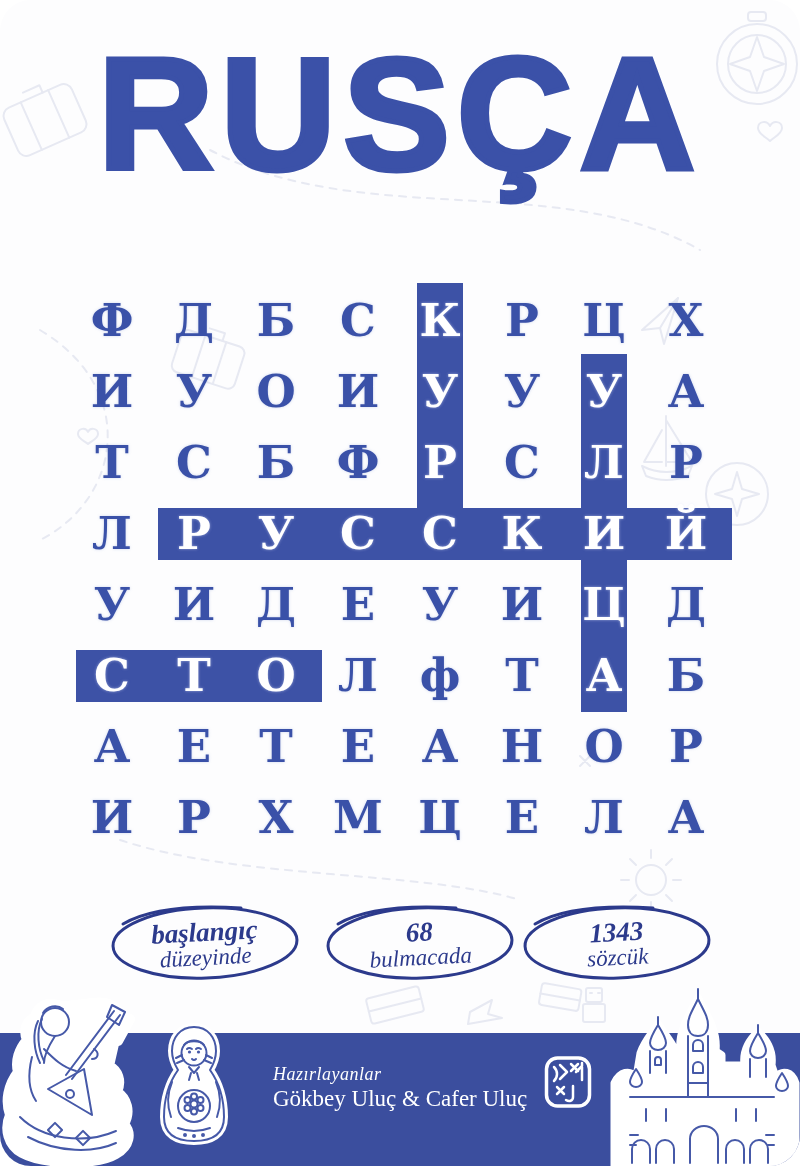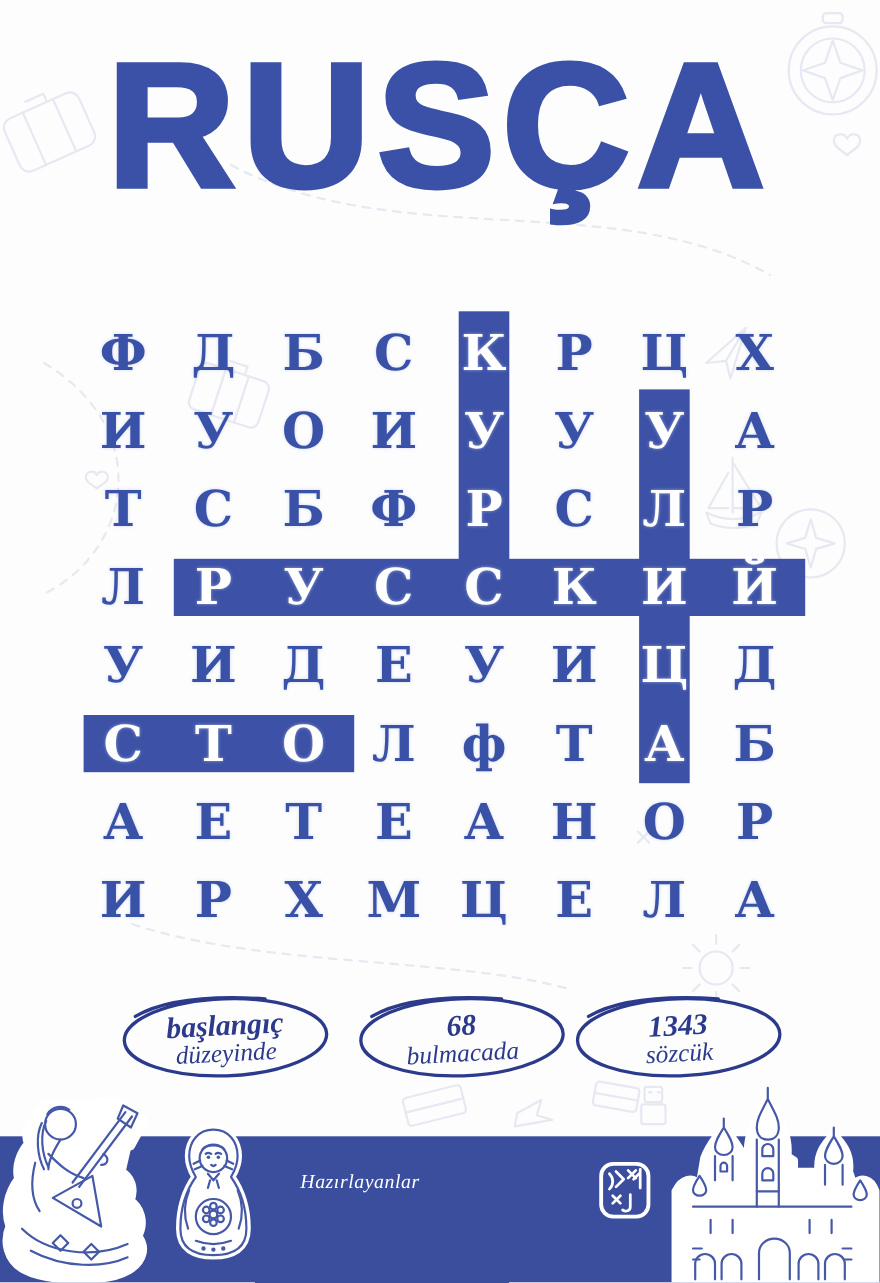--- a/index.html
+++ b/index.html
@@ -1,17 +1,17 @@
 <!DOCTYPE html>
 <html><head>
 <meta charset="utf-8">
 <style>
   html,body{margin:0;padding:0;}
   .page{position:relative;width:800px;height:1166px;background:#FDFDFE;overflow:hidden;
-        font-family:"Liberation Sans",sans-serif;}
+        font-family:"Liberation Sans",sans-serif;border-radius:31px;}
   .doodles{position:absolute;left:0;top:0;z-index:0;}
   .title{position:absolute;left:0;top:26px;width:800px;text-align:center;z-index:2;
          font-family:"Liberation Sans",sans-serif;font-weight:bold;font-size:160px;line-height:1.1;
          letter-spacing:7px;color:#3B51A8;-webkit-text-stroke:5px #3B51A8;}
   .subtitle{position:absolute;left:0;top:176px;width:800px;text-align:center;z-index:2;
          font-family:"Liberation Sans",sans-serif;font-weight:400;font-size:52px;line-height:1.05;
          letter-spacing:22px;padding-left:11px;box-sizing:border-box;color:#3B51A8;}
   #grid{position:absolute;left:0;top:0;width:100%;height:100%;z-index:2;}
   .bar{position:absolute;background:#3D52A6;}
   .cell{position:absolute;transform:translate(-50%,-54%);
@@ -279,14 +279,15 @@
       <path d="M11,13 C15,17 15,23 11,27"></path>
       <path d="M17,11 L24,18 L17,25"></path>
       <path d="M28,10 L35,17 M35,10 L28,17"></path>
       <path d="M39,9 V26 M39,12 L33,18"></path>
       <path d="M14,33 L21,40 M21,33 L14,40"></path>
       <path d="M30,32 V43 C30,47 26,48 23,46"></path>
     </g>
   </svg>
 
   <div class="cr1">Hazırlayanlar</div>
+  <div class="cr2">Gökbey Uluç &amp; Cafer Uluç</div>
 
 </div>
 
 </body></html>

